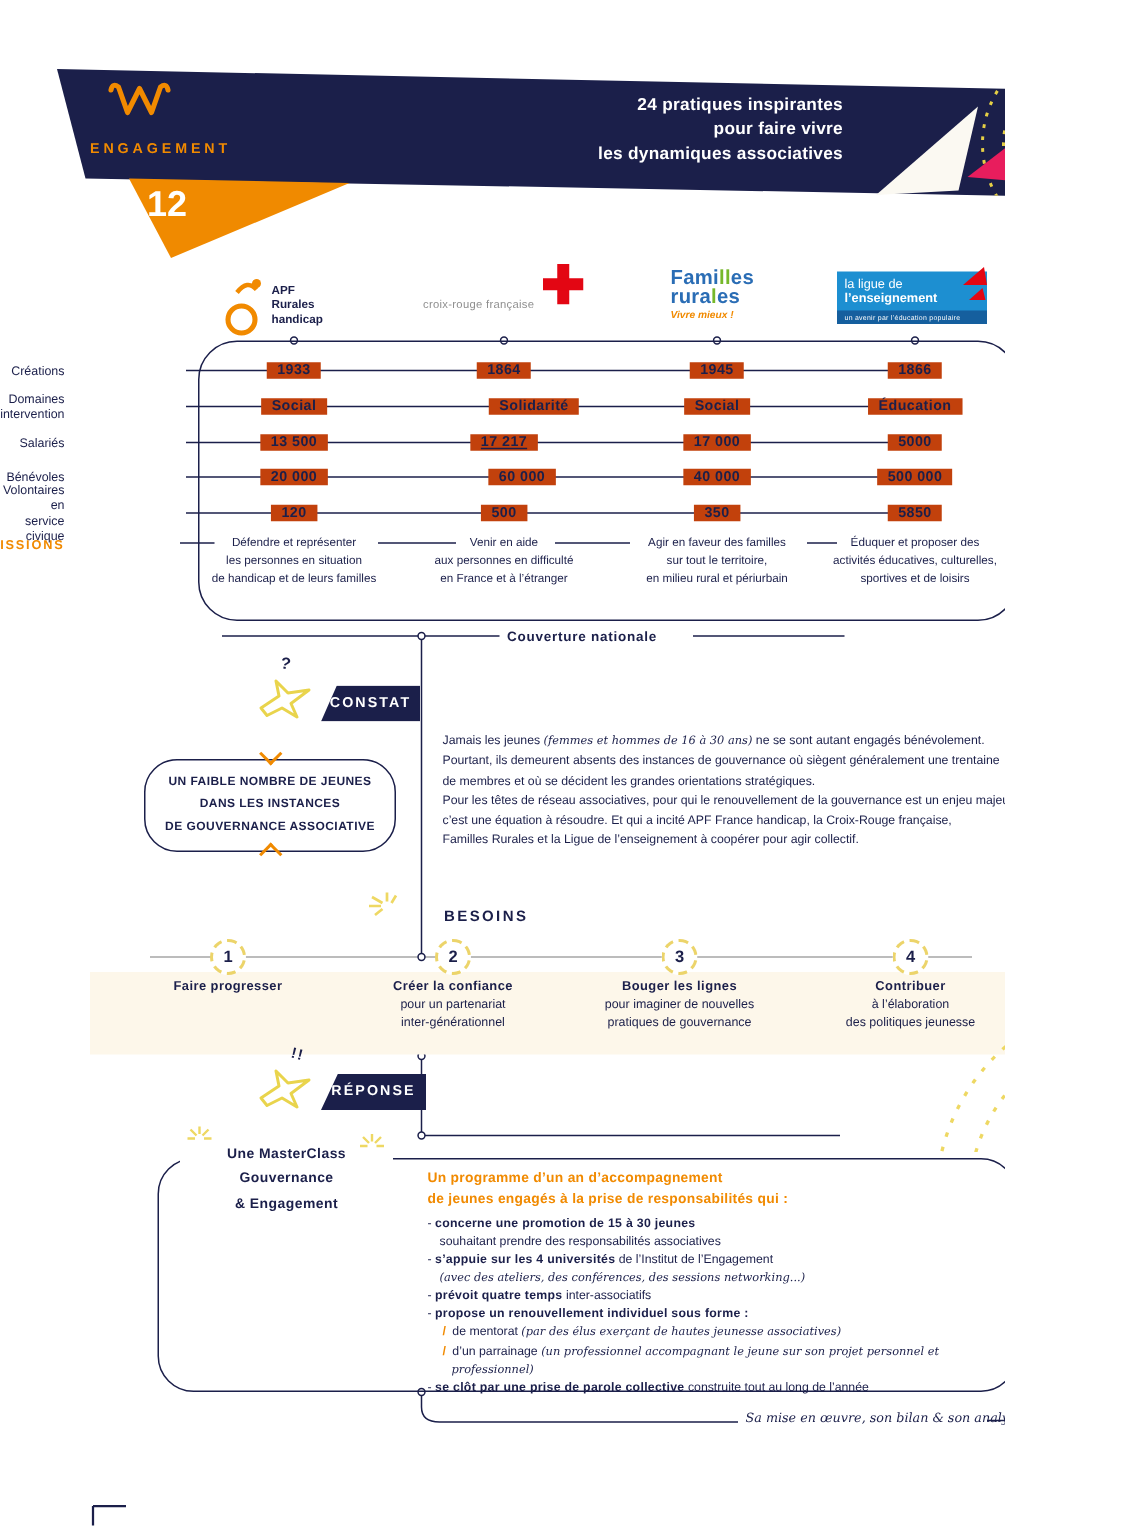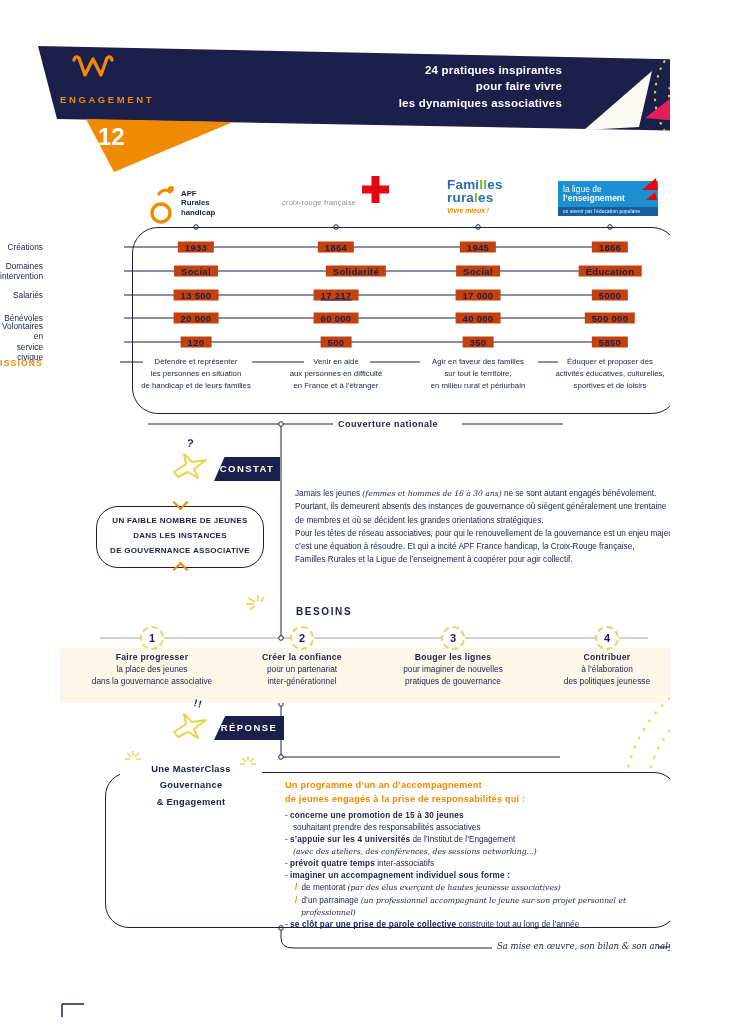--- a/index.html
+++ b/index.html
@@ -197,21 +197,21 @@
   <span class="abs val" style="left:356px;top:271px;">Solidarité</span>
   <span class="abs val" style="left:478px;top:271px;">Social</span>
   <span class="abs val" style="left:610px;top:271px;">Éducation</span>
 
   <span class="abs val" style="left:196px;top:295px;">13 500</span>
   <span class="abs val" style="left:336px;top:295px;text-decoration:underline;">17 217</span>
   <span class="abs val" style="left:478px;top:295px;">17 000</span>
   <span class="abs val" style="left:610px;top:295px;">5000</span>
 
   <span class="abs val" style="left:196px;top:318px;">20 000</span>
-  <span class="abs val" style="left:336px;top:318px;text-align:center;">60 000</span>
+  <span class="abs val" style="left:348px;top:318px;text-align:center;">60 000</span>
   <span class="abs val" style="left:478px;top:318px;">40 000</span>
   <span class="abs val" style="left:610px;top:318px;">500 000</span>
 
   <span class="abs val" style="left:196px;top:342px;">120</span>
   <span class="abs val" style="left:336px;top:342px;">500</span>
   <span class="abs val" style="left:478px;top:342px;">350</span>
   <span class="abs val" style="left:610px;top:342px;">5850</span>
 
   <div class="abs mission pre" style="left:196px;top:356px;">Défendre et représenter
 les personnes en situation
@@ -247,22 +247,20 @@
   <div class="abs besoins-lab">BESOINS</div>
   <div class="abs band"></div>
 
   <div class="abs num" style="left:152px;top:638px;">1</div>
   <div class="abs num" style="left:302px;top:638px;">2</div>
   <div class="abs num" style="left:453px;top:638px;">3</div>
   <div class="abs num" style="left:607px;top:638px;">4</div>
 
   <div class="abs bitem" style="left:152px;">
     <div class="t">Faire progresser</div>
-    <div class="d pre">la place des jeunes
-dans la gouvernance associative</div>
   </div>
   <div class="abs bitem" style="left:302px;">
     <div class="t">Créer la confiance</div>
     <div class="d pre">pour un partenariat
 inter-générationnel</div>
   </div>
   <div class="abs bitem" style="left:607px;">
     <div class="t">Contribuer</div>
     <div class="d pre">à l’élaboration
 des politiques jeunesse</div>
@@ -282,21 +280,21 @@
 &amp; Engagement</div>
 
   <div class="abs rcontent">
     <div class="rhead pre">Un programme d’un an d’accompagnement
 de jeunes engagés à la prise de responsabilités qui :</div>
     <div class="bl"><span>- </span><b>concerne une promotion de 15 à 30 jeunes</b><span>
 souhaitant prendre des responsabilités associatives</span></div>
     <div class="bl"><span>- </span><b>s’appuie sur les 4 universités</b><span> de l’Institut de l’Engagement</span><span class="ital">
 (avec des ateliers, des conférences, des sessions networking...)</span></div>
     <div class="bl"><span>- </span><b>prévoit quatre temps</b><span> inter-associatifs</span></div>
-    <div class="bl"><span>- </span><b>imaginer un accompagnement individuel sous forme :</b></div>
+    <div class="bl"><span>- </span><b>propose un renouvellement individuel sous forme :</b></div>
     <div class="bl sub"><span class="slash">/ </span><span>de mentorat </span><span class="ital">(par des élus exerçant de hautes jeunesse associatives)</span></div>
     <div class="bl sub"><span class="slash">/ </span><span>d’un parrainage </span><span class="ital">(un professionnel accompagnant le jeune sur son projet personnel et professionnel)</span></div>
     <div class="bl"><span>- </span><b>se clôt par une prise de parole collective</b><span> construite tout au long de l’année</span></div>
   </div>
 
   <div class="abs footer-cap">Sa mise en œuvre, son bilan &amp; son analyse</div>
 
   <svg class="abs" style="left:0;top:0;pointer-events:none;" width="755" height="1024" viewBox="0 0 755 1024">
     <defs>
       <clipPath id="sbA">

